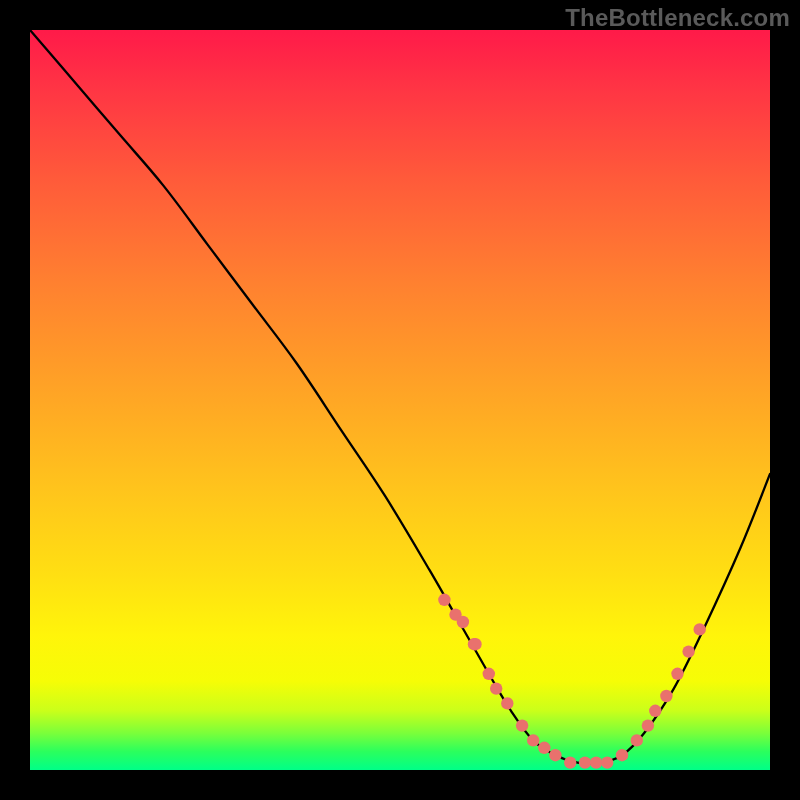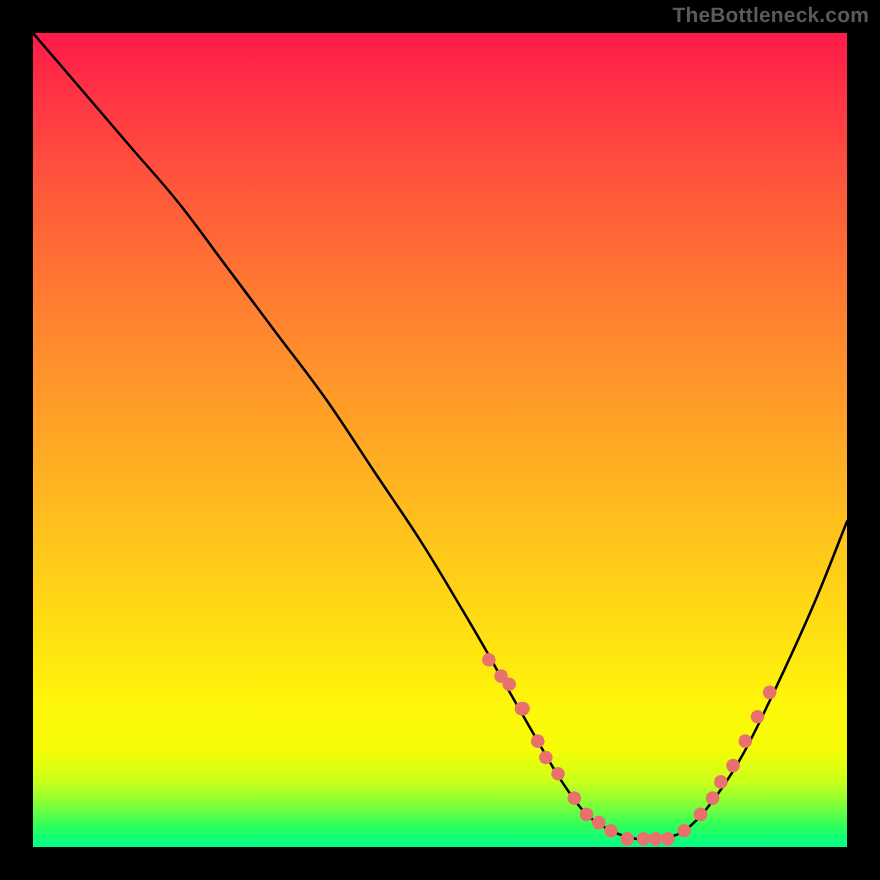--- a/index.html
+++ b/index.html
@@ -14,21 +14,21 @@
   .frame {
     position: relative;
     width: 800px;
     height: 800px;
   }
   .watermark {
     position: absolute;
     top: 4px;
     right: 10px;
     color: #5a5a5a;
-    font-size: 19px;
+    font-size: 24px;
     font-weight: 600;
     letter-spacing: 0.2px;
     z-index: 10;
     user-select: none;
   }
   .plot-area {
     position: absolute;
     left: 30px;
     top: 30px;
     width: 740px;

